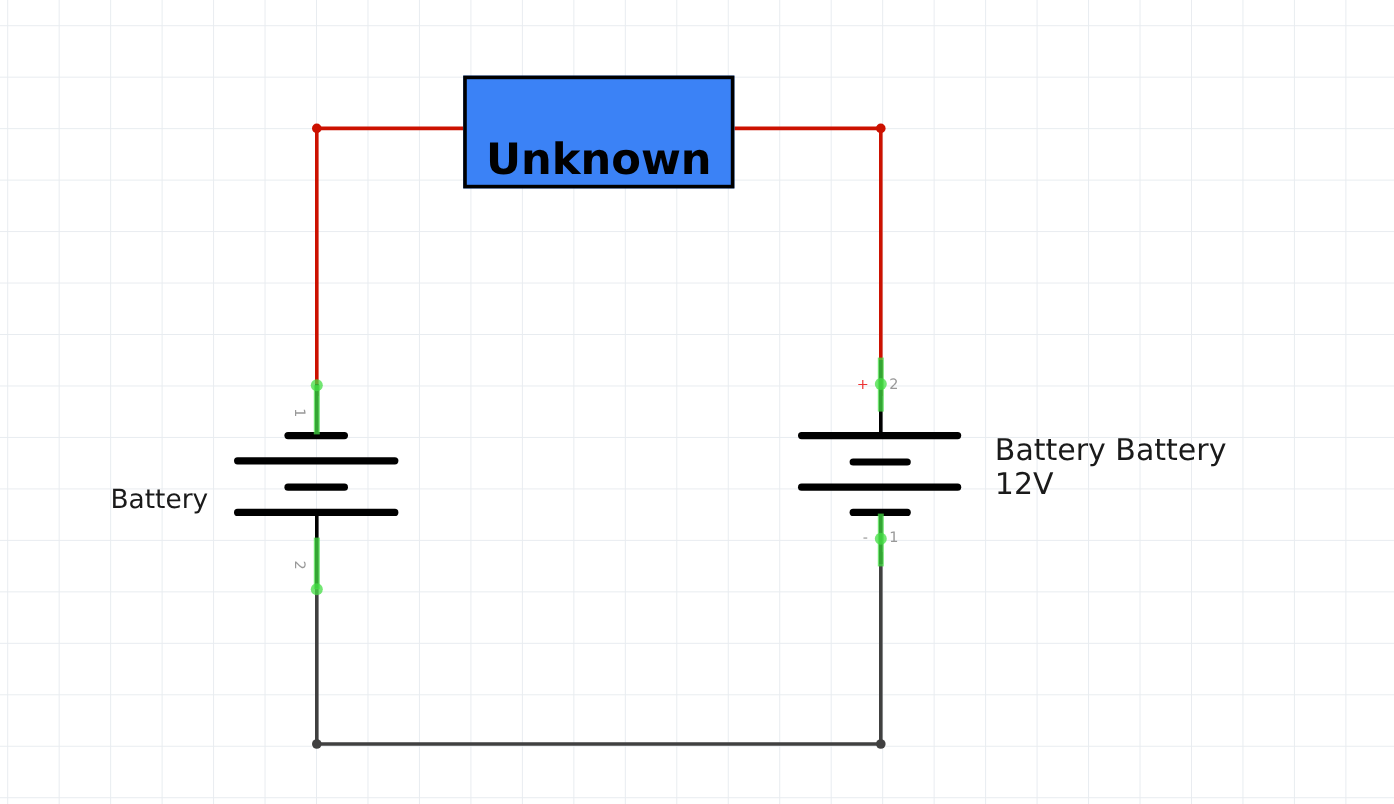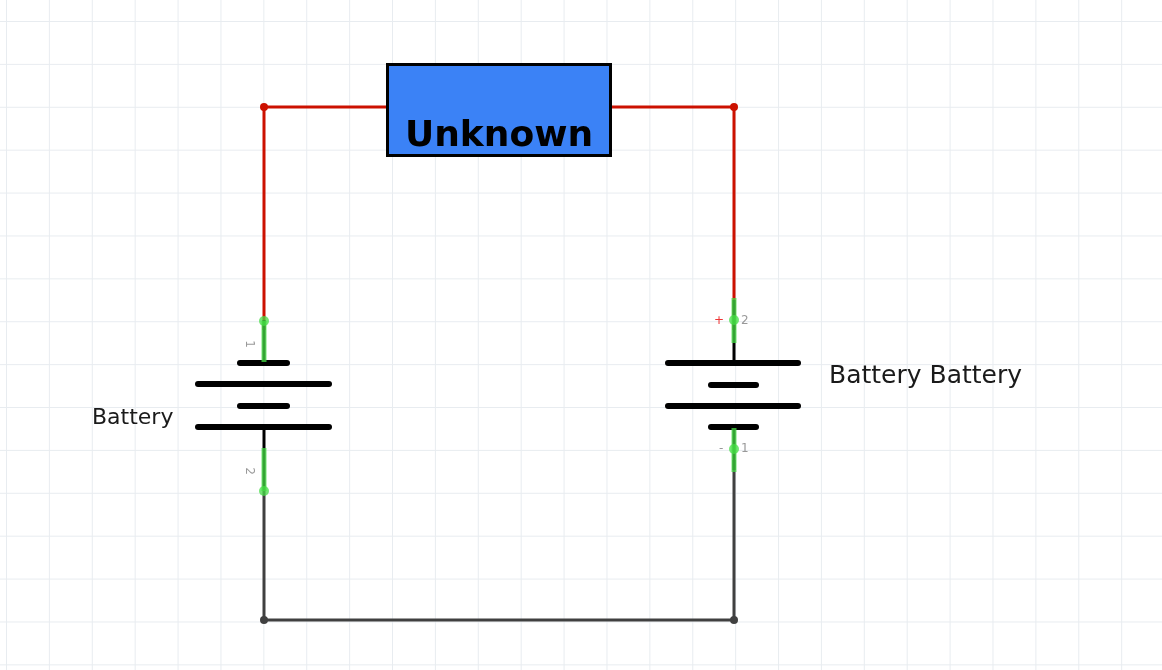--- a/index.html
+++ b/index.html
@@ -67,20 +67,21 @@
 </svg>
 
 <div id="unknown-box">
   <span id="unknown-text">Unknown</span>
 </div>
 
 <div id="battery-label" class="lbl">Battery</div>
 
 <div id="charger-label" class="lbl">
   <div>Battery Battery</div>
+  <div>12V</div>
 </div>
 
 <div class="pin" style="left:246px;top:337px;transform:rotate(90deg);">1</div>
 <div class="pin" style="left:246px;top:464px;transform:rotate(90deg);">2</div>
 <div class="pin" style="left:714px;top:313px;color:#ee3333;">+</div>
 <div class="pin" style="left:741px;top:313px;">2</div>
 <div class="pin" style="left:719px;top:441px;">-</div>
 <div class="pin" style="left:741px;top:441px;">1</div>
 
 </body></html>

